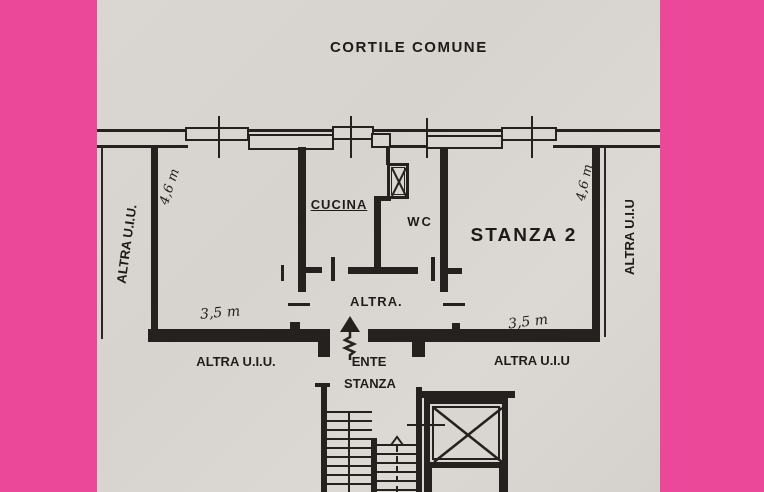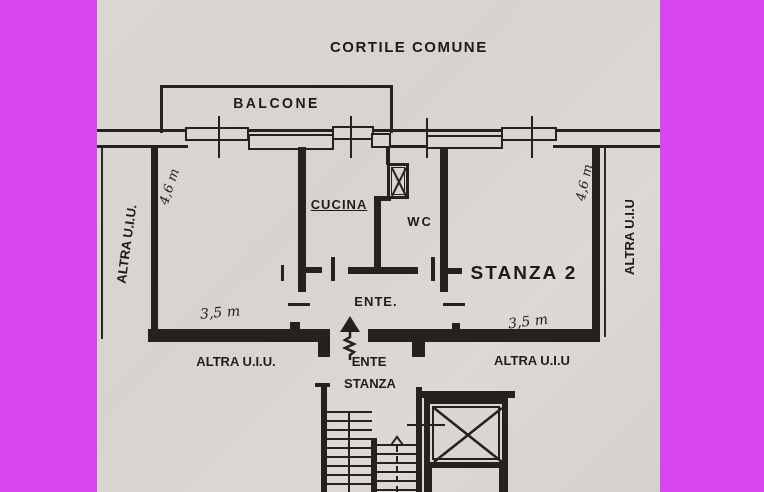--- a/index.html
+++ b/index.html
@@ -1,38 +1,35 @@
 <!DOCTYPE html>
 <html><head>
 <meta charset="utf-8">
 <style>
   html,body{margin:0;padding:0;}
   body{background:#ffffff;font-family:"Liberation Sans", sans-serif;}
-  #stage{position:relative;width:764px;height:492px;background:#d946ef;overflow:hidden;}
+  #stage{position:relative;width:764px;height:492px;background:#ec4899;overflow:hidden;}
   #paper{position:absolute;left:97px;top:0;width:563px;height:492px;
     background:linear-gradient(135deg,#dad7d2 0%,#d7d3ce 40%,#dcd8d3 70%,#d5d2cd 100%);}
   .wall{position:absolute;background:#24211e;}
   .thin{position:absolute;background:#2a2724;}
   .winbox{position:absolute;border:2px solid #24211e;background:#d9d5d0;box-sizing:border-box;}
   .lbl{position:absolute;color:#1d1b19;font-weight:bold;white-space:nowrap;text-align:center;}
   .hand{position:absolute;color:#23201d;font-family:"DejaVu Serif", serif;font-style:italic;white-space:nowrap;text-align:center;}
   .steps{position:absolute;background:repeating-linear-gradient(to bottom,#24211e 0 2px,transparent 2px 9px);}
   svg{position:absolute;overflow:visible;}
 </style>
 </head>
 <body>
 
 <div id="stage">
   <div id="paper"></div>
 
   <div class="lbl" style="left:330px;top:38px;width:155px;font-size:15px;letter-spacing:1.5px;">CORTILE COMUNE</div>
 
-  <div style="position:absolute;left:160px;top:85px;width:233px;height:48px;border:3px solid #24211e;border-bottom:none;box-sizing:border-box;">
-    <div class="lbl" style="left:0;right:0;top:7px;position:absolute;font-size:14px;letter-spacing:2.5px;">BALCONE</div>
-  </div>
 
   <div class="wall" style="left:97px;top:129px;width:563px;height:3px;"></div>
   <div class="wall" style="left:97px;top:145px;width:91px;height:3px;"></div>
   <div class="wall" style="left:388px;top:145px;width:42px;height:3px;"></div>
   <div class="wall" style="left:553px;top:145px;width:107px;height:3px;"></div>
   <div class="winbox" style="left:185px;top:127px;width:64px;height:14px;"></div>
   <div class="winbox" style="left:248px;top:134px;width:86px;height:16px;"></div>
   <div class="winbox" style="left:332px;top:126px;width:42px;height:14px;"></div>
   <div class="winbox" style="left:371px;top:133px;width:20px;height:15px;"></div>
   <div class="winbox" style="left:426px;top:135px;width:77px;height:14px;"></div>
@@ -70,24 +67,24 @@
 
   <div style="position:absolute;left:387px;top:163px;width:22px;height:36px;border:3px solid #24211e;background:#d9d5d0;box-sizing:border-box;">
     <div style="position:absolute;left:1px;top:1px;right:1px;bottom:1px;border:1px solid #24211e;">
       <svg width="14" height="28" viewBox="0 0 14 28" style="left:0;top:0;">
         <line x1="0" y1="0" x2="14" y2="28" stroke="#24211e" stroke-width="2"></line>
         <line x1="14" y1="0" x2="0" y2="28" stroke="#24211e" stroke-width="2"></line>
       </svg>
     </div>
   </div>
 
-  <div class="lbl" style="left:456px;top:224px;width:136px;font-size:19px;letter-spacing:2px;margin-top:38px;">STANZA 2</div>
+  <div class="lbl" style="left:456px;top:224px;width:136px;font-size:19px;letter-spacing:2px;">STANZA 2</div>
   <div class="lbl" style="left:303px;top:197px;width:72px;font-size:13px;letter-spacing:1px;text-decoration:underline;">CUCINA</div>
   <div class="lbl" style="left:398px;top:214px;width:44px;font-size:13px;letter-spacing:2px;">WC</div>
-  <div class="lbl" style="left:350px;top:294px;width:52px;font-size:13px;letter-spacing:1px;">ENTE.</div>
+  <div class="lbl" style="left:350px;top:294px;width:52px;font-size:13px;letter-spacing:1px;">ALTRA.</div>
 
   <div class="lbl" style="left:188px;top:354px;width:96px;font-size:13px;">ALTRA U.I.U.</div>
   <div class="lbl" style="left:344px;top:354px;width:50px;font-size:13px;text-align:center;">ENTE</div>
   <div class="lbl" style="left:332px;top:376px;width:76px;font-size:13px;">STANZA</div>
   <div class="lbl" style="left:486px;top:353px;width:92px;font-size:13px;">ALTRA U.I.U</div>
 
   <div class="lbl" style="left:77px;top:236px;width:100px;height:16px;font-size:13px;transform:rotate(-82deg);">ALTRA U.I.U.</div>
   <div class="lbl" style="left:580px;top:229px;width:100px;height:16px;font-size:13px;transform:rotate(-90deg);">ALTRA U.I.U</div>
 
   <div class="hand" style="left:139px;top:179px;width:60px;font-size:13px;transform:rotate(-72deg);">4,6 m</div>

